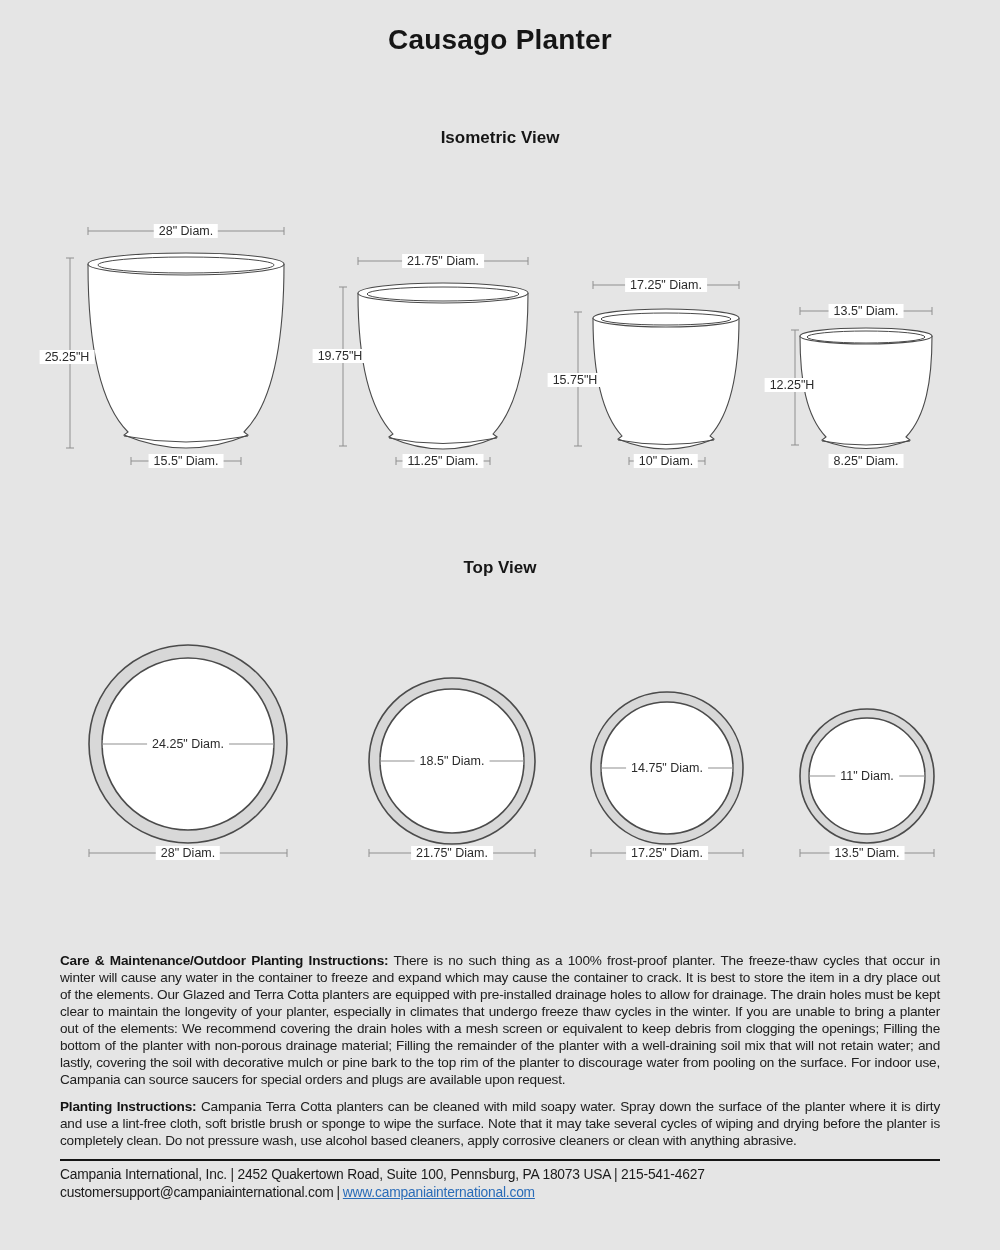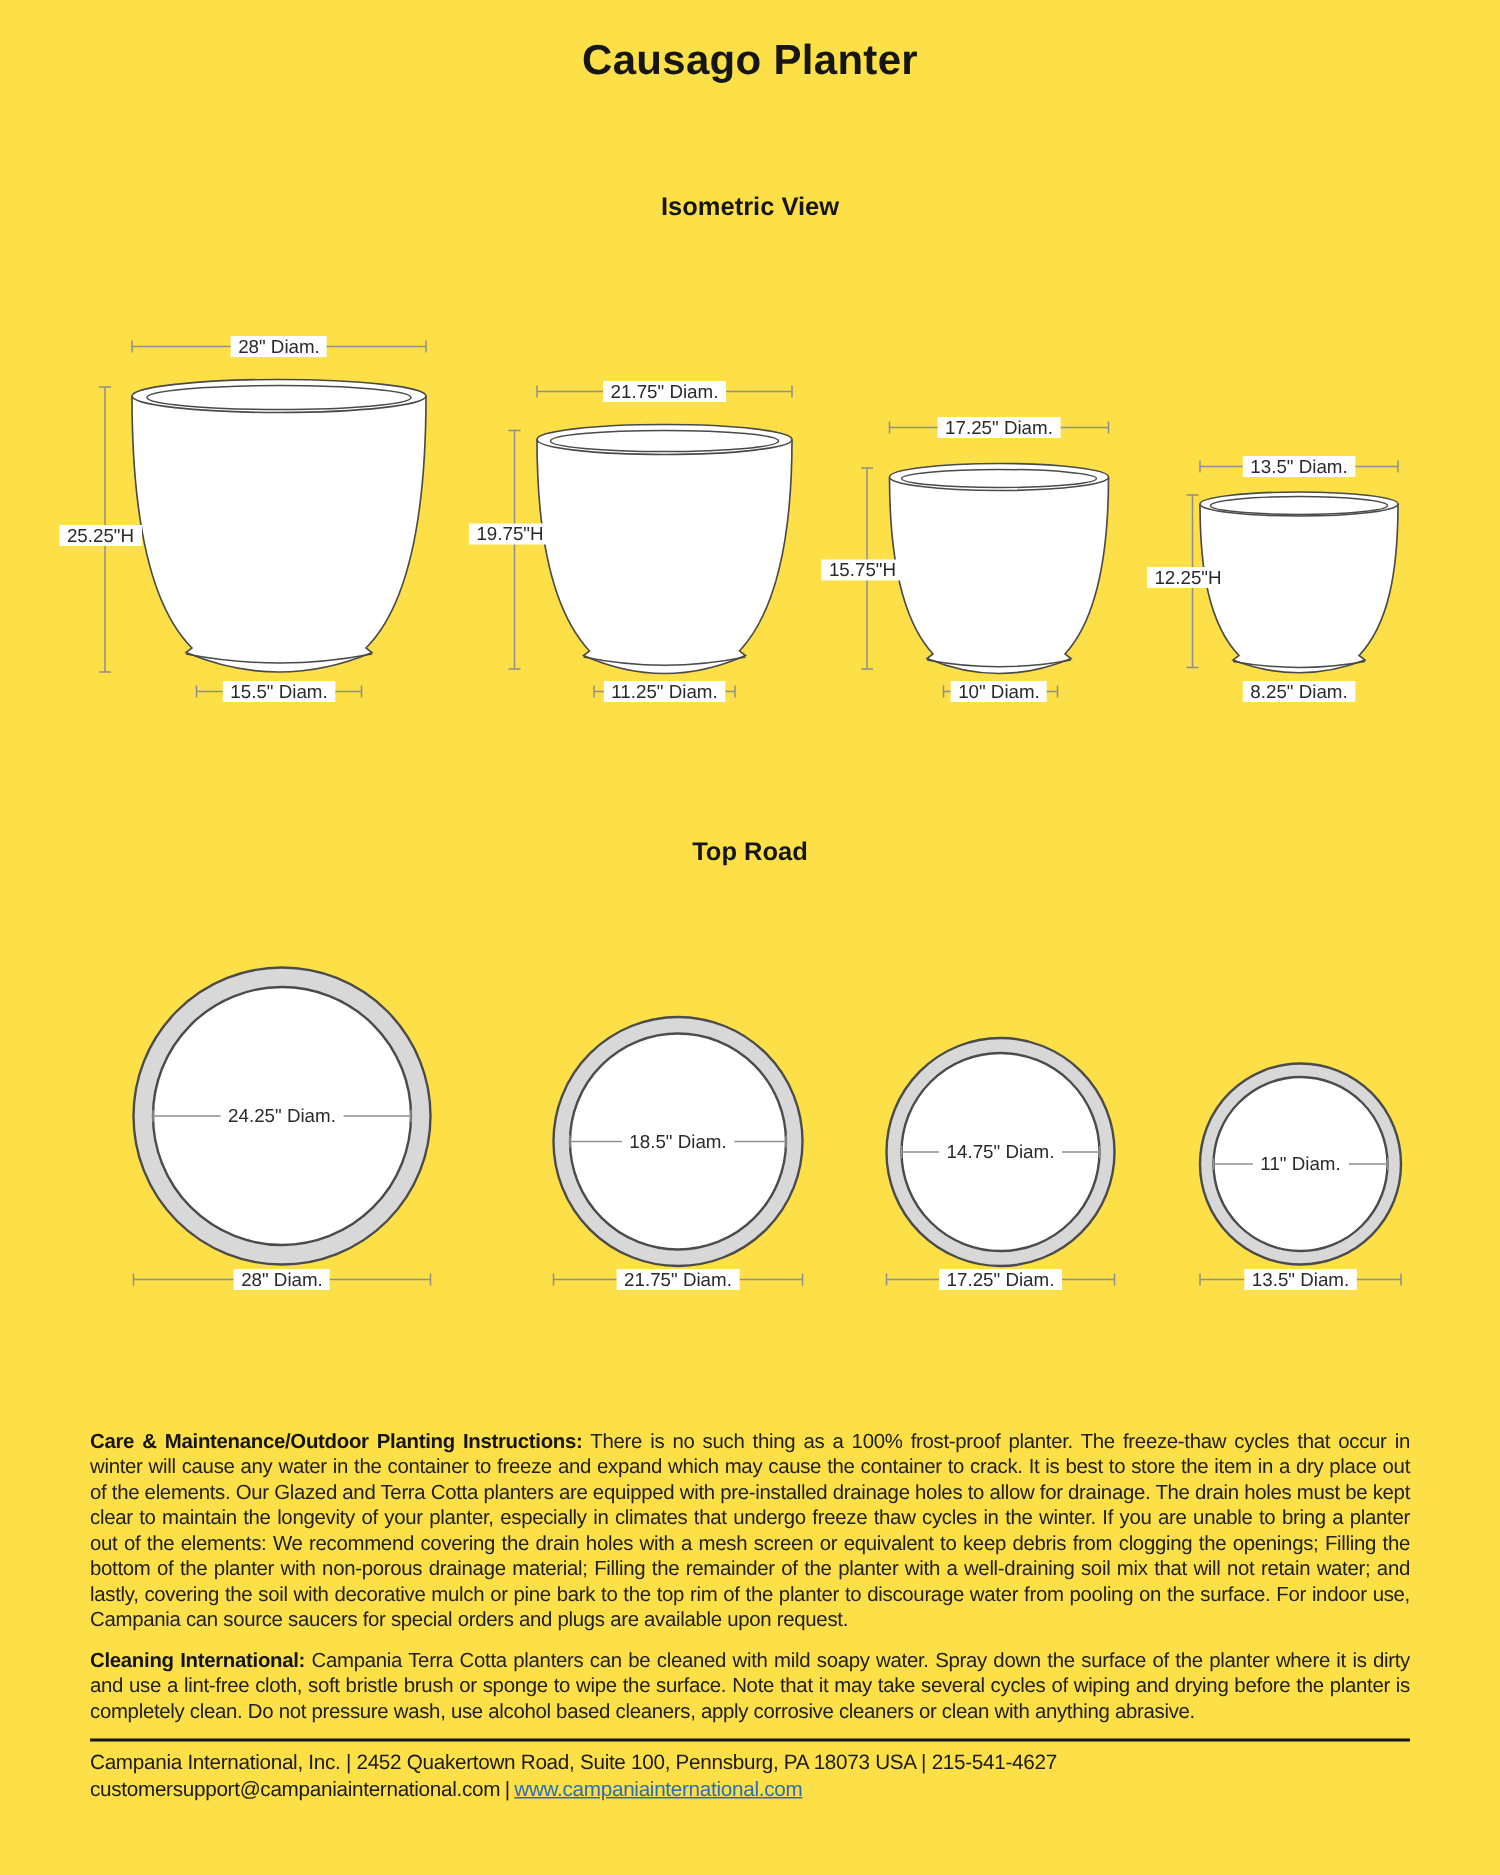--- a/index.html
+++ b/index.html
@@ -1,17 +1,17 @@
 <!DOCTYPE html>
 <html><head>
 <meta charset="utf-8">
 <style>
   html,body{margin:0;padding:0;background:#ffffff;}
   body{font-family:"Liberation Sans", sans-serif;color:#1d1d1d;}
-  .page{position:relative;width:1000px;height:1250px;background:#fde047;overflow:hidden;}
+  .page{position:relative;width:1000px;height:1250px;background:#e5e5e5;overflow:hidden;}
   .title{position:absolute;top:24px;left:0;width:100%;text-align:center;
          font-size:28px;font-weight:bold;color:#161616;letter-spacing:.2px;}
   .view-heading{position:absolute;left:0;width:100%;text-align:center;
          font-size:17px;font-weight:bold;color:#161616;}
   .iso-heading{top:128px;}
   .top-heading{top:558px;}
   svg{position:absolute;left:0;display:block;}
   .iso-svg{top:190px;}
   .tv-svg{top:560px;}
   .pot{fill:#ffffff;stroke:#4a4a4a;stroke-width:1.1;}
@@ -123,21 +123,21 @@
   <span class="dim-label" style="left:443px;top:461px;">11.25" Diam.</span>
 
   <span class="dim-label" style="left:666px;top:285px;">17.25" Diam.</span>
   <span class="dim-label" style="left:575px;top:380px;">15.75"H</span>
   <span class="dim-label" style="left:666px;top:461px;">10" Diam.</span>
 
   <span class="dim-label" style="left:866px;top:311px;">13.5" Diam.</span>
   <span class="dim-label" style="left:792px;top:385px;">12.25"H</span>
   <span class="dim-label" style="left:866px;top:461px;">8.25" Diam.</span>
 
-  <div class="view-heading top-heading">Top Road</div>
+  <div class="view-heading top-heading">Top View</div>
 
   <svg class="tv-svg" width="1000" height="320" viewBox="0 0 1000 320">
     <g>
       <circle class="ring" cx="188" cy="184" r="99"></circle>
       <circle class="hole" cx="188" cy="184" r="86"></circle>
       <g class="dim">
         <line x1="102" y1="184" x2="274" y2="184"></line>
           <line x1="102" y1="180" x2="102" y2="188"></line>
           <line x1="274" y1="180" x2="274" y2="188"></line>
         <line x1="89" y1="293" x2="287" y2="293"></line>
@@ -191,21 +191,21 @@
   <span class="dim-label" style="left:667px;top:853px;">17.25" Diam.</span>
   <span class="dim-label" style="left:867px;top:776px;">11" Diam.</span>
   <span class="dim-label" style="left:867px;top:853px;">13.5" Diam.</span>
 
   <div class="details">
     <p class="just">
       <b>Care &amp; Maintenance/Outdoor Planting Instructions:</b>
       <span>There is no such thing as a 100% frost-proof planter. The freeze-thaw cycles that occur in winter will cause any water in the container to freeze and expand which may cause the container to crack. It is best to store the item in a dry place out of the elements. Our Glazed and Terra Cotta planters are equipped with pre-installed drainage holes to allow for drainage. The drain holes must be kept clear to maintain the longevity of your planter, especially in climates that undergo freeze thaw cycles in the winter. If you are unable to bring a planter out of the elements: We recommend covering the drain holes with a mesh screen or equivalent to keep debris from clogging the openings; Filling the bottom of the planter with non-porous drainage material; Filling the remainder of the planter with a well-draining soil mix that will not retain water; and lastly, covering the soil with decorative mulch or pine bark to the top rim of the planter to discourage water from pooling on the surface. For indoor use, Campania can source saucers for special orders and plugs are available upon request.</span>
     </p>
     <p class="just">
-      <b>Cleaning International:</b>
+      <b>Planting Instructions:</b>
       <span>Campania Terra Cotta planters can be cleaned with mild soapy water. Spray down the surface of the planter where it is dirty and use a lint-free cloth, soft bristle brush or sponge to wipe the surface. Note that it may take several cycles of wiping and drying before the planter is completely clean. Do not pressure wash, use alcohol based cleaners, apply corrosive cleaners or clean with anything abrasive.</span>
     </p>
     <div class="rule"></div>
     <div class="footer">
       <div>Campania International, Inc. | 2452 Quakertown Road, Suite 100, Pennsburg, PA 18073 USA | 215-541-4627</div>
       <div>
         <span>customersupport@campaniainternational.com</span><span class="sep">|</span><a class="link">www.campaniainternational.com</a>
       </div>
     </div>
   </div>

